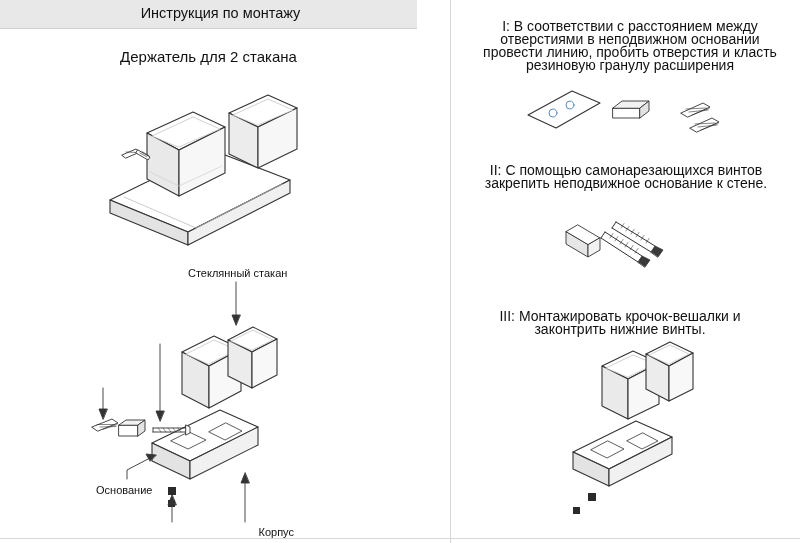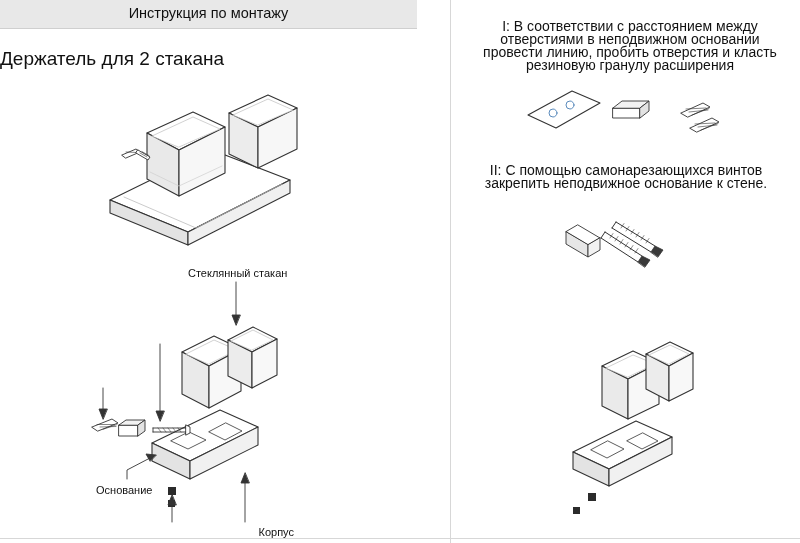--- a/index.html
+++ b/index.html
@@ -30,27 +30,28 @@
     background: #e8e8e8;
     border-bottom: 1px solid #cfcfcf;
   }
   .header-title {
     position: absolute;
     left: 0; top: 5px;
     width: 417px;
     text-align: center;
     font-size: 14.5px;
     color: #111;
+    padding-left: 12px;
   }
   .subtitle {
     position: absolute;
     left: 0; top: 48px;
     width: 417px;
-    text-align: left;
-    font-size: 19px;
+    text-align: center;
+    font-size: 15px;
     color: #111;
   }
   
   .v-divider {
     position: absolute;
     left: 450px;
     top: 0;
     width: 1px;
     height: 543px;
     background: #d7d7d7;
@@ -102,20 +103,21 @@
 
   <div class="header-bar"></div>
   <div class="header-title">Инструкция по монтажу</div>
   <div class="subtitle">Держатель для 2 стакана</div>
 
   <div class="v-divider"></div>
   <div class="h-divider-bottom"></div>
 
   <div class="step-text step1">I: В соответствии с расстоянием между отверстиями в неподвижном основании провести линию, пробить отверстия и класть резиновую гранулу расширения</div>
   <div class="step-text step2">II: С помощью самонарезающихся винтов закрепить неподвижное основание к стене.</div>
+  <div class="step-text step3">III: Монтажировать крочок-вешалки и законтрить нижние винты.</div>
 
   <div class="label lbl-glass">Стеклянный стакан</div>
   <div class="label lbl-base">Основание</div>
   <div class="label lbl-lock">Запорный винт</div>
   <div class="label lbl-body">Корпус</div>
 
   <svg class="art" width="800" height="543" viewBox="0 0 800 543">
     <g fill="none" stroke="#333" stroke-width="1.1" stroke-linejoin="round" stroke-linecap="round">
 
       <g>

